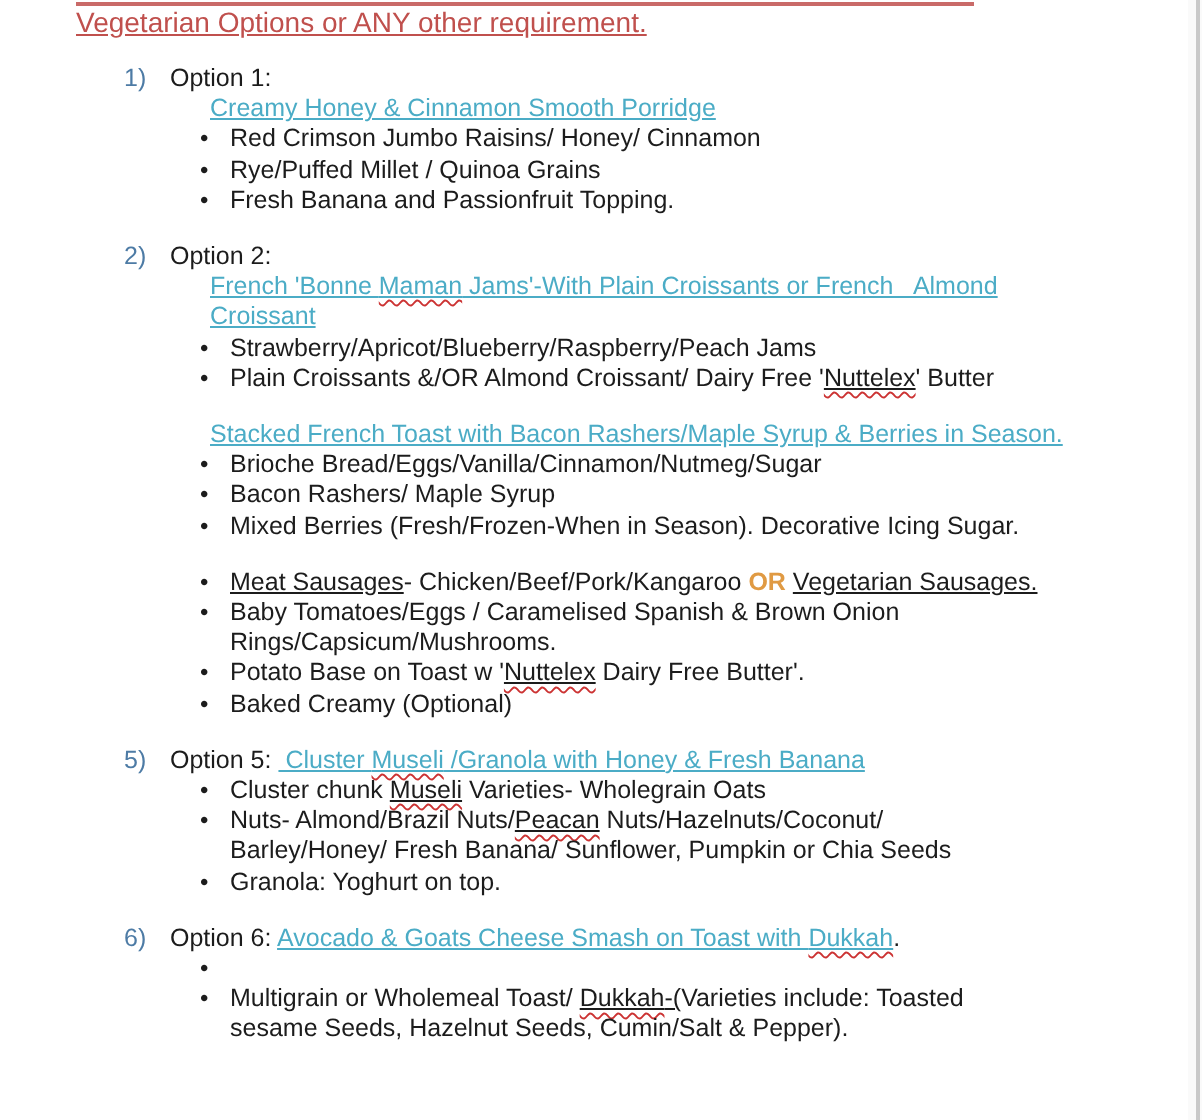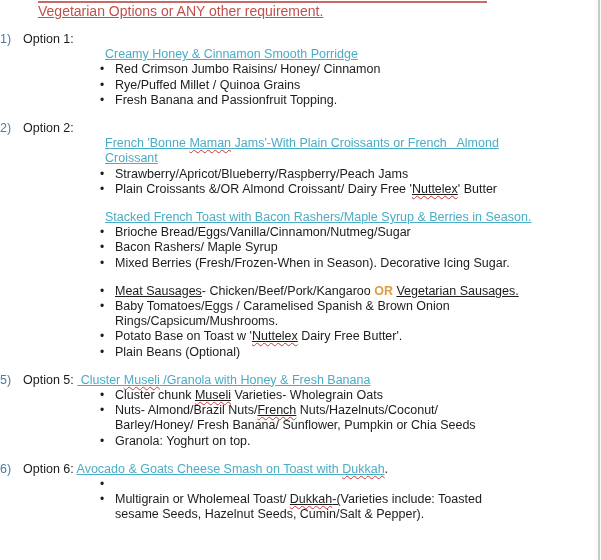--- a/index.html
+++ b/index.html
@@ -22,21 +22,21 @@
   .edge-strip{position:absolute;top:0;right:0;width:7px;height:100%;background:#fafafa;}
   .edge-line{position:absolute;top:0;right:1px;width:2px;height:100%;background:var(--c-edge);}
   .top-frag{margin-left:38px;width:449px;height:2px;background:var(--c-red);opacity:.85;}
   .notice{
     margin-left:38px;margin-top:1px;font-size:14px;line-height:15px;
     color:var(--c-red);text-decoration:underline;text-decoration-color:var(--c-red);
     white-space:pre;
   }
   .option{margin-top:13px;}
   .line{line-height:15.2px;white-space:pre;}
-  .numline{}
+  .numline{padding-left:62px;}
   .num{display:inline-block;width:23px;color:var(--c-num);}
   .heading-block{margin-left:105px;}
   .bullet{display:flex;margin-left:100px;}
   .bullet .marker{flex:0 0 15px;line-height:15.2px;font-size:12px;}
   .bullet .content{flex:0 1 auto;}
   .lnk{color:var(--c-link);text-decoration:underline;text-decoration-color:var(--c-link);}
   .ul{text-decoration:underline;text-decoration-color:var(--c-text);}
   .wavy{
     text-decoration-line:underline;text-decoration-style:wavy;
     text-decoration-color:var(--c-squig);text-decoration-thickness:1px;
@@ -127,36 +127,36 @@
         </div>
         <div class="bullet">
           <span class="marker">•</span>
           <div class="content">
             <div class="line ">Potato Base on Toast w '<span class="ul"><span class="wavy">Nuttelex</span></span> Dairy Free Butter'.</div>
           </div>
         </div>
         <div class="bullet">
           <span class="marker">•</span>
           <div class="content">
-            <div class="line ">Plain Beans (Optional)</div>
+            <div class="line ">Baked Creamy (Optional)</div>
           </div>
         </div>
       </div>
       <div class="option">
         <div class="line numline"><span class="num">5)</span><span>Option 5:</span> <span class="lnk"> Cluster </span><span class="lnk"><span class="wavy">Museli</span></span><span class="lnk"> /Granola with Honey &amp; Fresh Banana</span></div>
         <div class="bullet">
           <span class="marker">•</span>
           <div class="content">
             <div class="line ">Cluster chunk <span class="ul"><span class="wavy">Museli</span></span> Varieties- Wholegrain Oats</div>
           </div>
         </div>
         <div class="bullet">
           <span class="marker">•</span>
           <div class="content">
-            <div class="line ">Nuts- Almond/Brazil Nuts/<span class="ul"><span class="wavy">French</span></span> Nuts/Hazelnuts/Coconut/</div>
+            <div class="line ">Nuts- Almond/Brazil Nuts/<span class="ul"><span class="wavy">Peacan</span></span> Nuts/Hazelnuts/Coconut/</div>
             <div class="line ">Barley/Honey/ Fresh Banana/ Sunflower, Pumpkin or Chia Seeds</div>
           </div>
         </div>
         <div class="bullet">
           <span class="marker">•</span>
           <div class="content">
             <div class="line ">Granola: Yoghurt on top.</div>
           </div>
         </div>
       </div>

